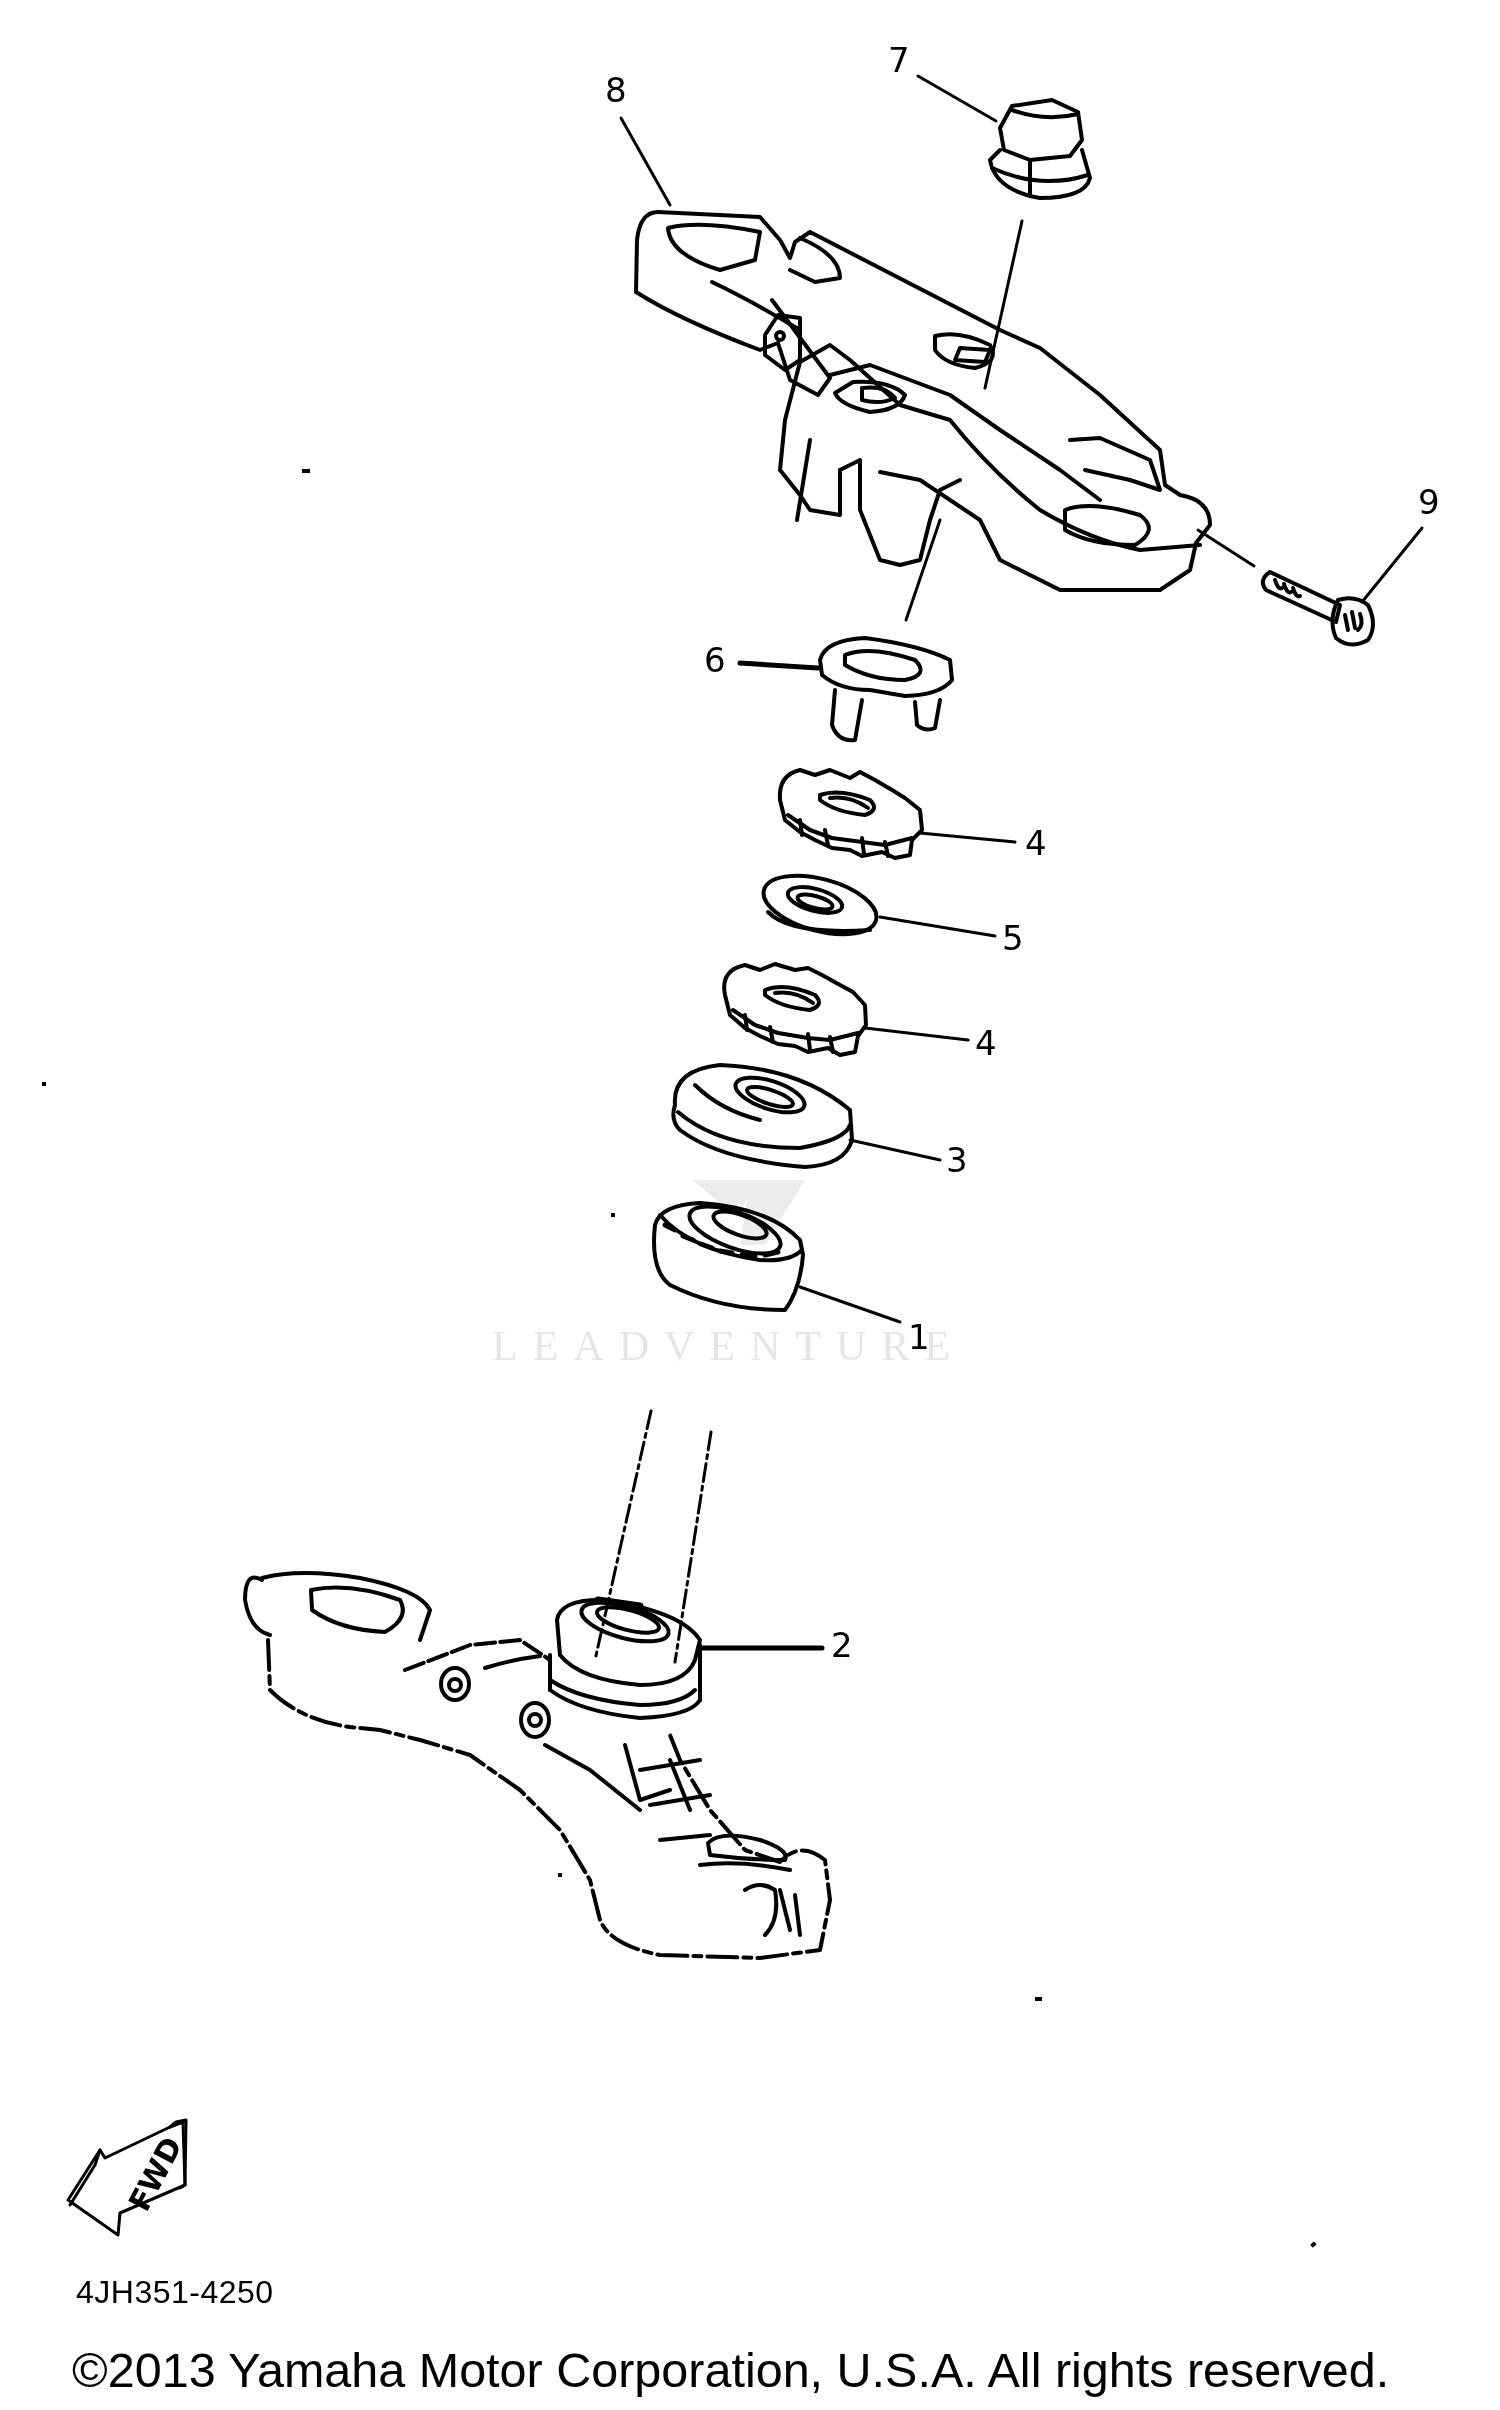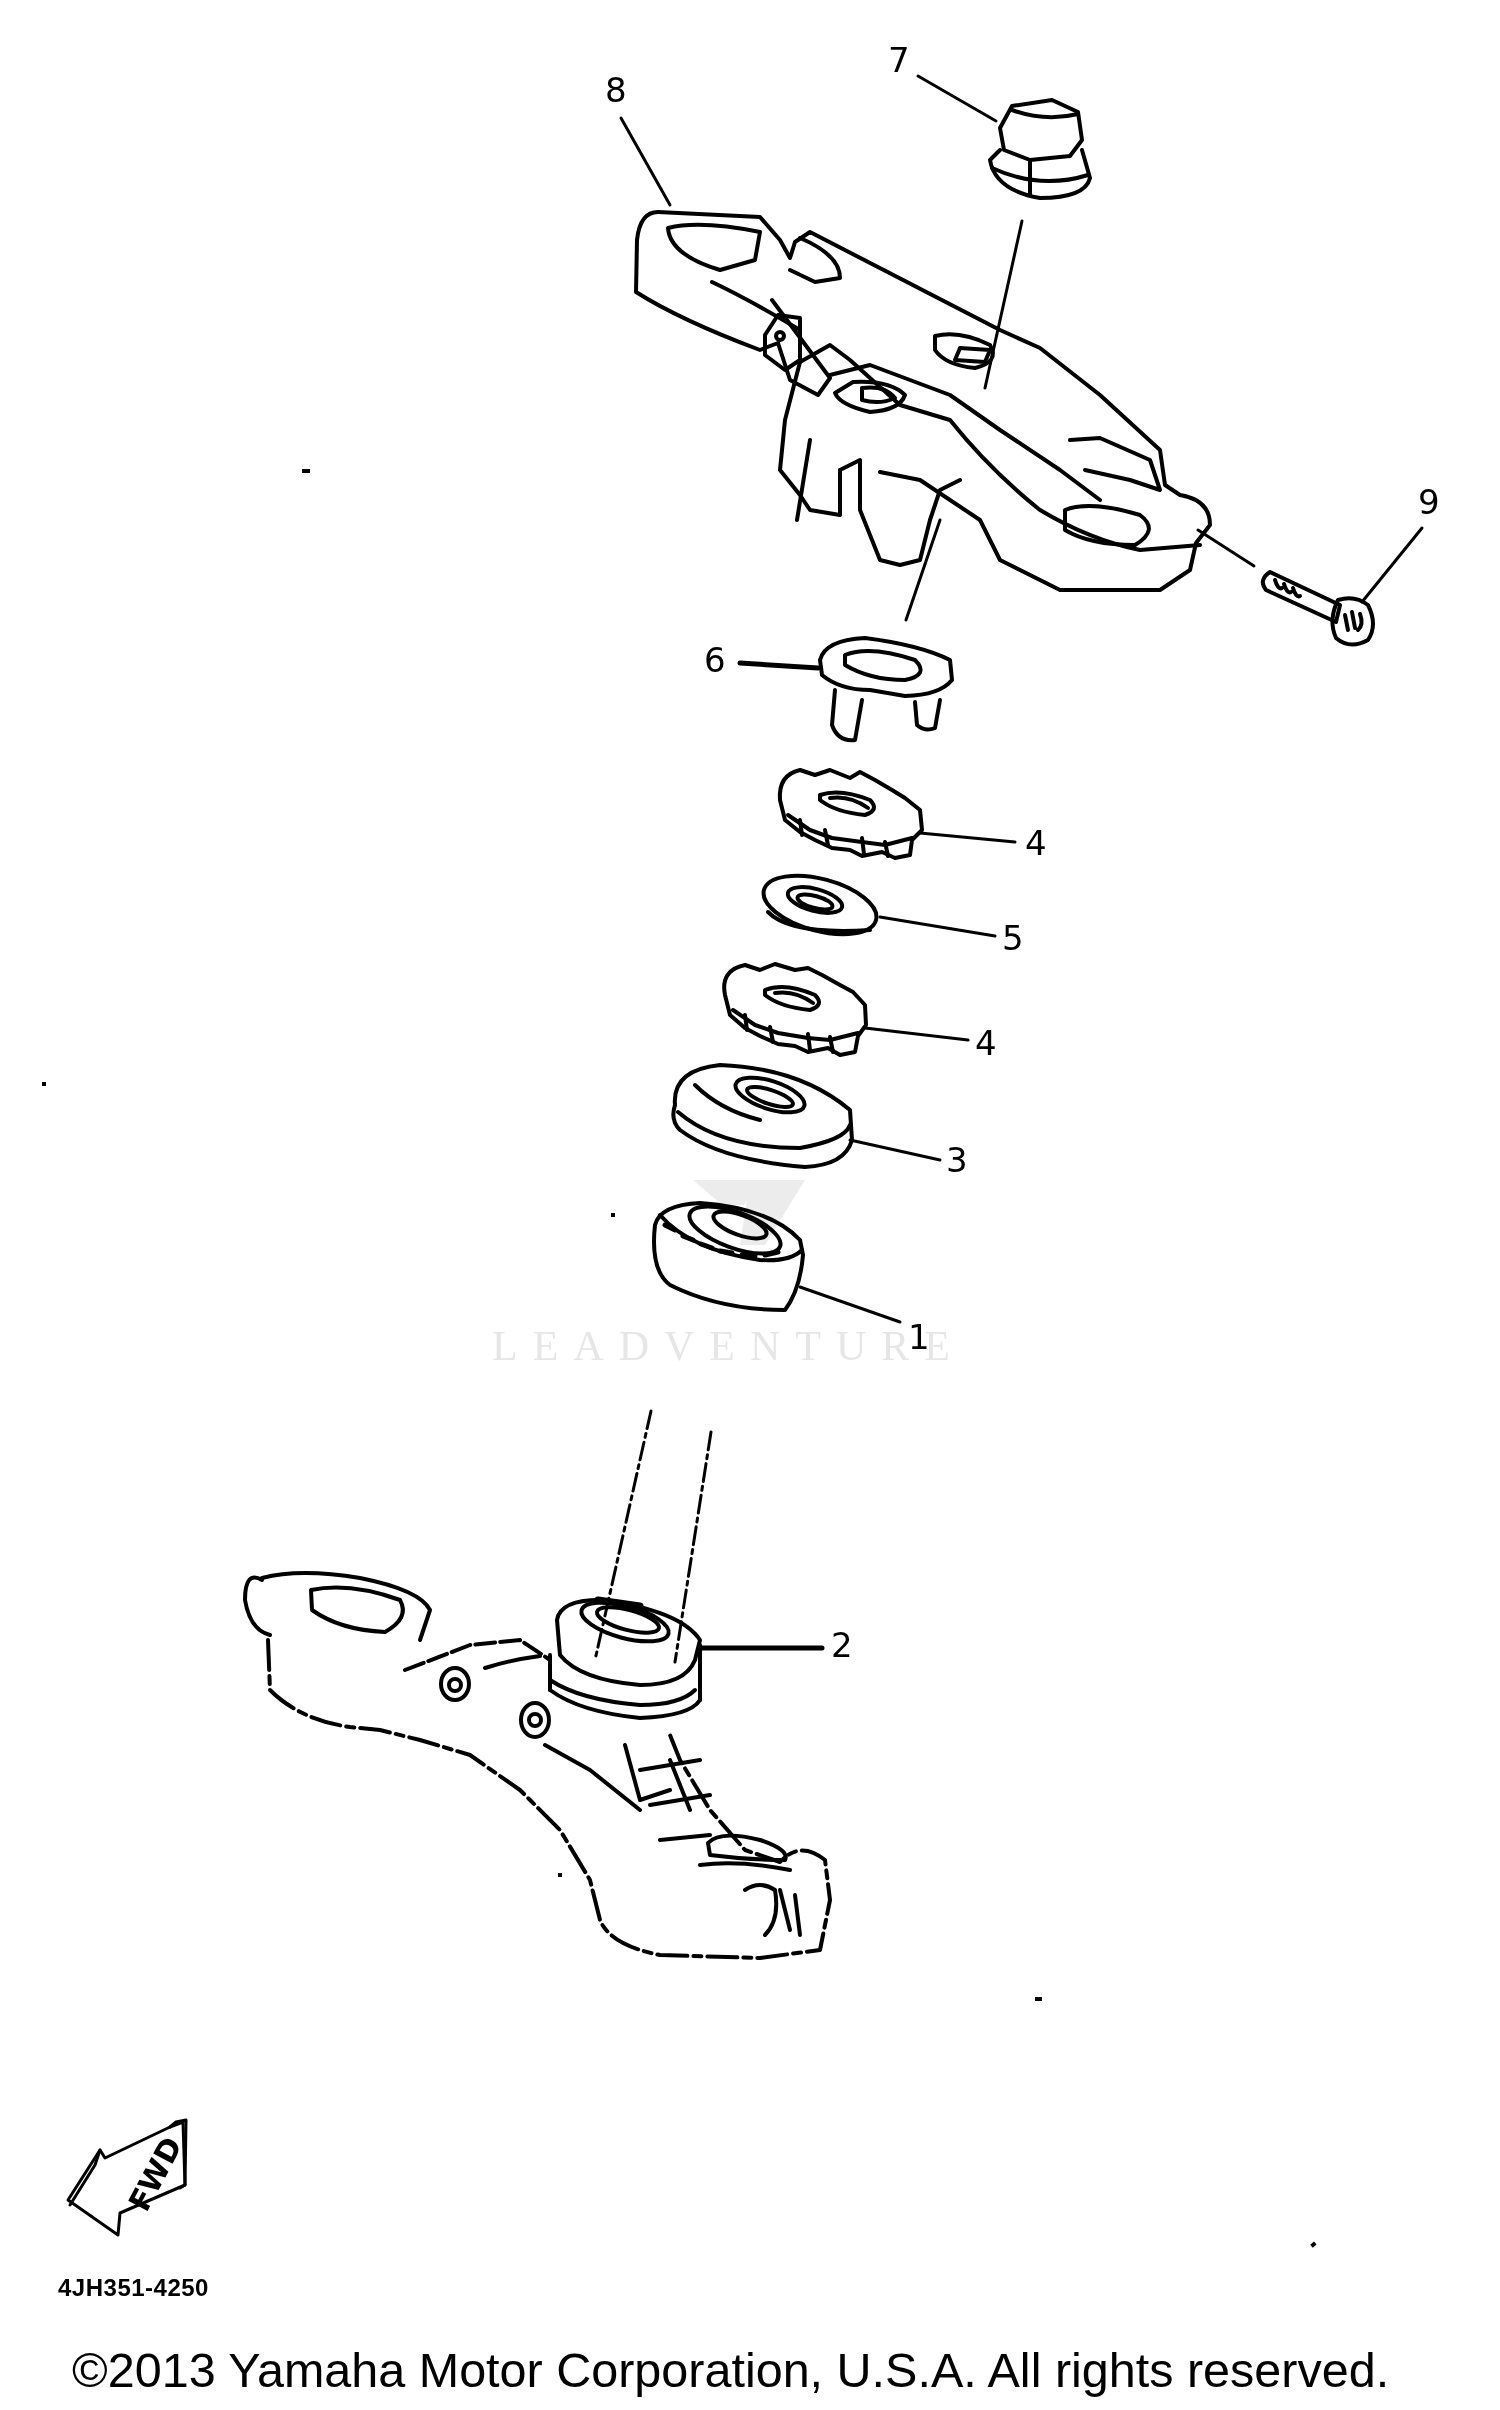--- a/index.html
+++ b/index.html
@@ -1,20 +1,20 @@
 <!DOCTYPE html>
 <html><head>
   <meta charset="utf-8">
   <style>
     html, body { margin: 0; padding: 0; background: #ffffff; }
     body { width: 1500px; height: 2410px; position: relative; overflow: hidden; font-family: "Liberation Sans", sans-serif; color: #000; }
     #diagram { position: absolute; left: 0; top: 0; width: 1500px; height: 2410px; }
     .callout { position: absolute; font-family: "DejaVu Sans", sans-serif; font-size: 34px; line-height: 1; color: #000; }
     .watermark { position: absolute; left: 492px; top: 1322px; width: 515px; font-family: Liberation Serif, serif; font-size: 42px; letter-spacing: 15px; color: #e6e6e6; white-space: nowrap; }
-    .part-code { position: absolute; left: 58px; top: 2274px; font-family: "Liberation Sans", sans-serif; font-size: 24px; letter-spacing: 0.5px; font-weight: bold; }
+    .part-code { position: absolute; left: 76px; top: 2274px; font-family: "Liberation Sans", sans-serif; font-size: 32px; letter-spacing: 0.5px; }
     .copyright { position: absolute; left: 64px; top: 2342px; font-family: "Liberation Sans", sans-serif; font-size: 48.5px; white-space: nowrap; margin-left: 8px; }
     .fwd-text { font-family: "DejaVu Sans", sans-serif; font-weight: bold; }
   </style>
 </head>
 <body>
 
 <svg id="diagram" viewBox="0 0 1500 2410" width="1500" height="2410" xmlns="http://www.w3.org/2000/svg" fill="none" stroke="#000" stroke-width="4" stroke-linejoin="round" stroke-linecap="round">
 
   <g fill="#ececec" stroke="none">
     <polygon points="693,1180 760,1180 744,1205 722,1205"></polygon>

